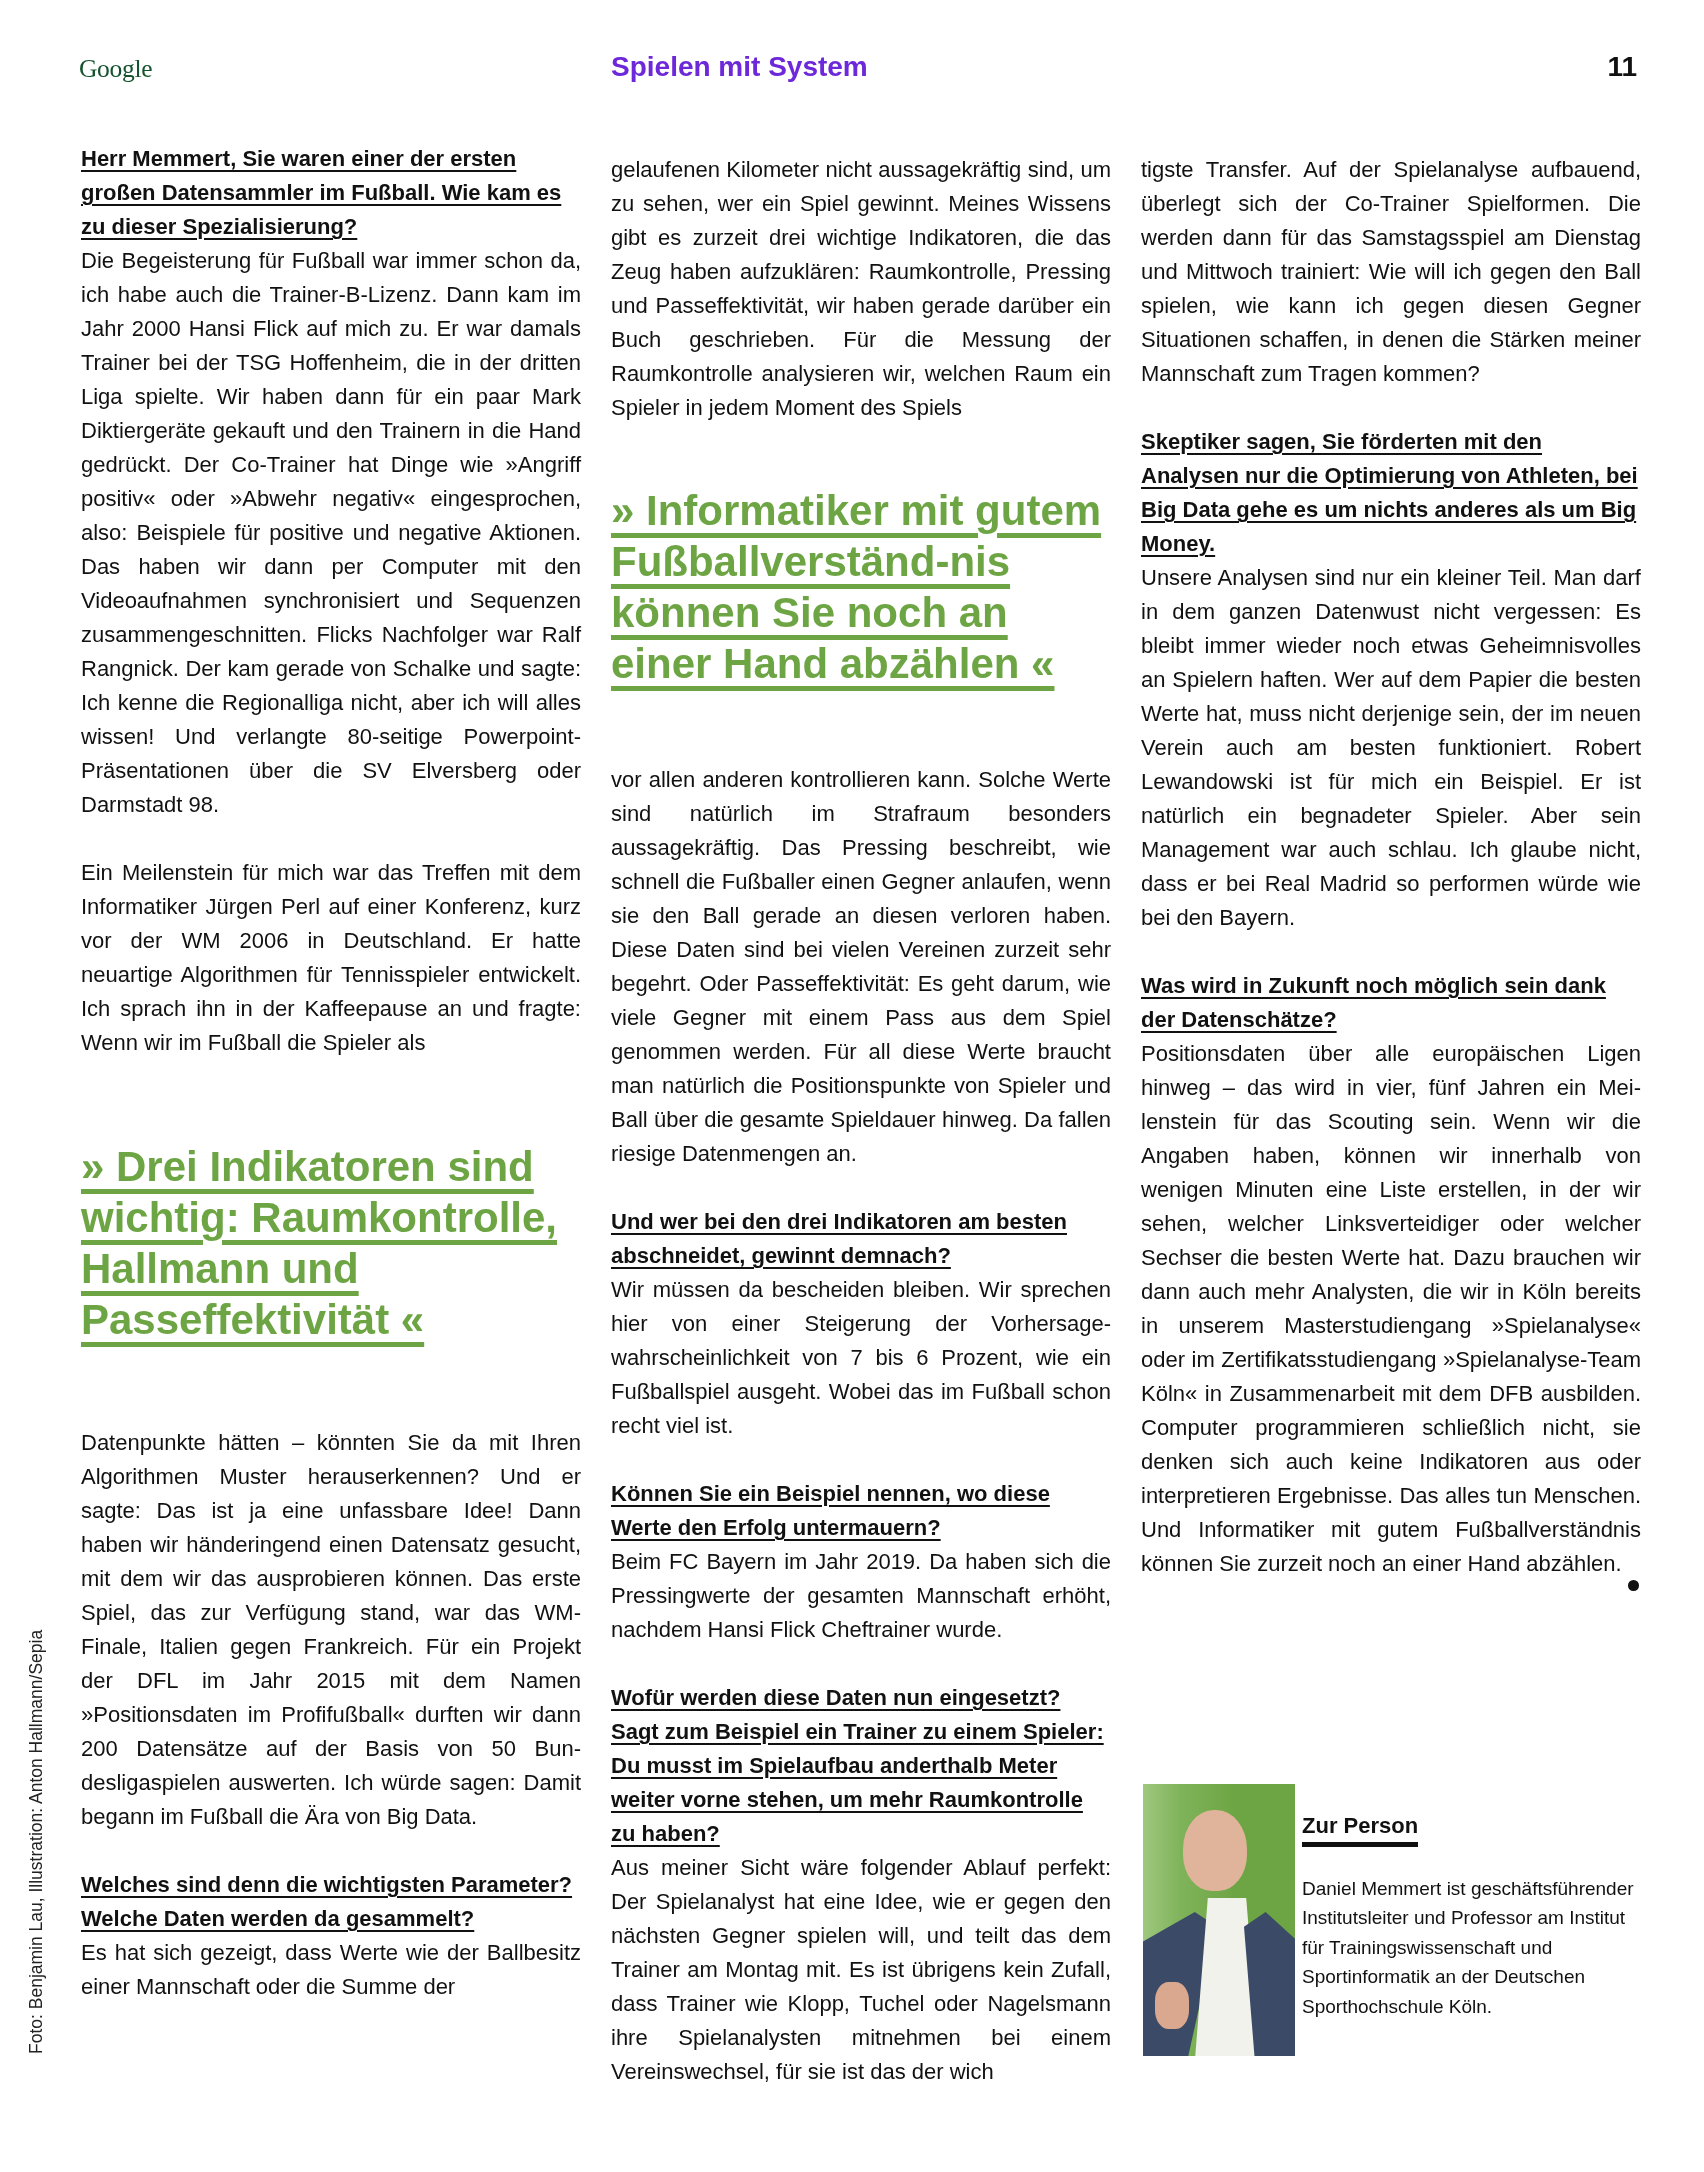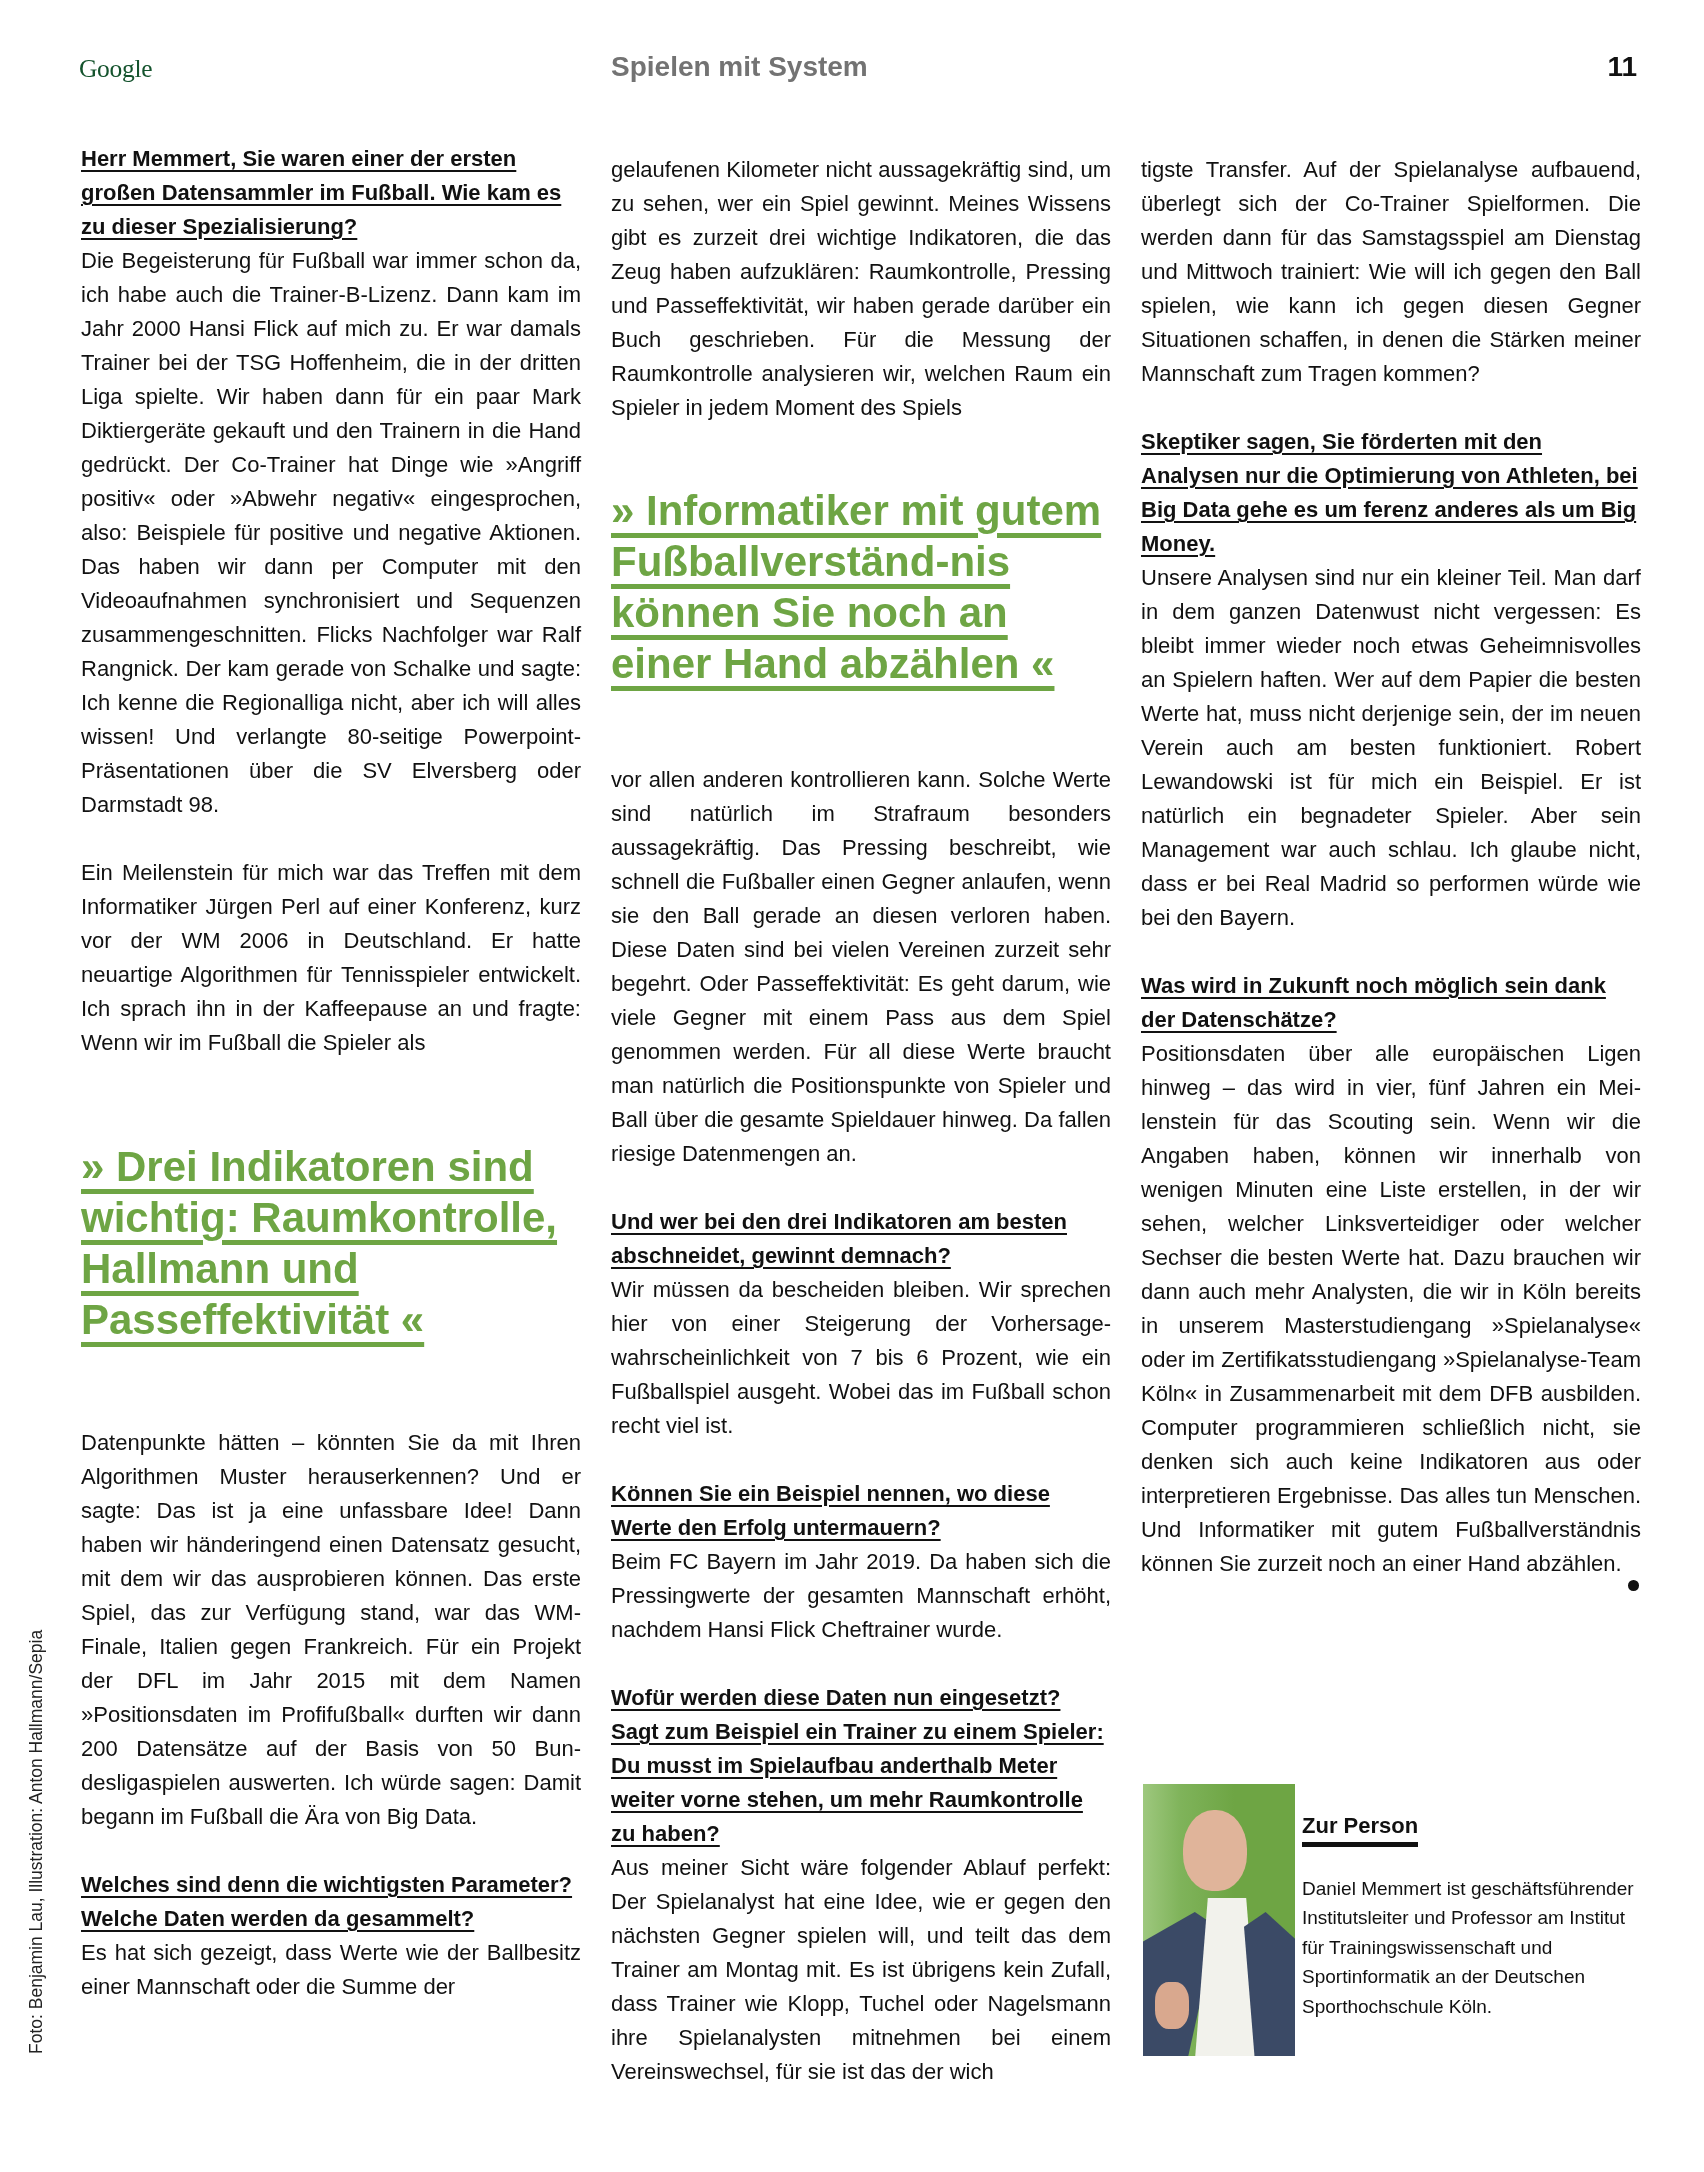--- a/index.html
+++ b/index.html
@@ -2,21 +2,21 @@
 <html style="font-size:10.7px"><head>
 <meta charset="utf-8">
 <style>
   html, body { margin: 0; padding: 0; background: #ffffff; }
   body {
     width: 1704px; height: 2172px; position: relative; overflow: hidden;
     font-family: "Liberation Sans", "DejaVu Sans", sans-serif; color: #111;
   }
   .header { position: absolute; top: 0; left: 0; width: 1704px; height: 134px; }
   .brand { position: absolute; left: 79px; top: 54px; font-size: 25.5px; color: #14532d; letter-spacing: -0.3px; font-family: Liberation Serif, serif; }
-  .runner { position: absolute; left: 611px; top: 51px; font-size: 28px; font-weight: bold; color: #737373; }
+  .runner { position: absolute; left: 611px; top: 51px; font-size: 28px; font-weight: bold; color: #6d28d9; }
   .pageno { position: absolute; right: 67px; top: 51px; font-size: 28px; font-weight: bold; color: #111; }
 
   .col { position: absolute; width: 500px; }
   .col1 { left: 81px; top: 142px; }
   .col2 { left: 611px; top: 153px; }
   .col3 { left: 1141px; top: 153px; }
   .q {
     font-weight: bold; font-size: 22px; line-height: 34px; text-decoration: underline;
     text-decoration-thickness: 2px; text-underline-offset: 4px; margin: 0;
   }
@@ -92,21 +92,21 @@
   <p class="q">Können Sie ein Beispiel nennen, wo diese Werte den Erfolg untermauern?</p>
   <p class="a">Beim FC Bayern im Jahr 2019. Da haben sich die Pressingwerte der gesamten Mannschaft erhöht, nachdem Hansi Flick Cheftrainer wurde.</p>
   <div class="gap"></div>
   <p class="q">Wofür werden diese Daten nun einge­setzt? Sagt zum Beispiel ein Trainer zu einem Spieler: Du musst im Spielaufbau anderthalb Meter weiter vorne stehen, um mehr Raumkontrolle zu haben?</p>
   <p class="a">Aus meiner Sicht wäre folgender Ablauf perfekt: Der Spielanalyst hat eine Idee, wie er gegen den nächsten Gegner spielen will, und teilt das dem Trainer am Montag mit. Es ist übrigens kein Zufall, dass Trainer wie Klopp, Tuchel oder Nagelsmann ihre Spielanalysten mitnehmen bei einem Vereinswechsel, für sie ist das der wich­</p>
 </div>
 
 <div class="col col3">
   <p class="a">tigste Transfer. Auf der Spielanalyse aufbauend, überlegt sich der Co-Trainer Spielformen. Die werden dann für das Samstagsspiel am Diens­tag und Mittwoch trainiert: Wie will ich gegen den Ball spielen, wie kann ich gegen diesen Gegner Situationen schaffen, in denen die Stär­ken meiner Mannschaft zum Tragen kommen?</p>
   <div class="gap"></div>
-  <p class="q">Skeptiker sagen, Sie förderten mit den Analysen nur die Optimierung von Athleten, bei Big Data gehe es um ferenz anderes als um Big Money.</p>
+  <p class="q">Skeptiker sagen, Sie förderten mit den Analysen nur die Optimierung von Athleten, bei Big Data gehe es um nichts anderes als um Big Money.</p>
   <p class="a">Unsere Analysen sind nur ein kleiner Teil. Man darf in dem ganzen Datenwust nicht vergessen: Es bleibt immer wieder noch etwas Geheimnis­volles an Spielern haften. Wer auf dem Papier die besten Werte hat, muss nicht derjenige sein, der im neuen Verein auch am besten funktio­niert. Robert Lewandowski ist für mich ein Bei­spiel. Er ist natürlich ein begnadeter Spieler. Aber sein Management war auch schlau. Ich glaube nicht, dass er bei Real Madrid so perfor­men würde wie bei den Bayern.</p>
   <div class="gap"></div>
   <p class="q">Was wird in Zukunft noch möglich sein dank der Datenschätze?</p>
   <p class="a">Positionsdaten über alle europäischen Ligen hinweg – das wird in vier, fünf Jahren ein Mei­lenstein für das Scouting sein. Wenn wir die Angaben haben, können wir innerhalb von wenigen Minuten eine Liste erstellen, in der wir sehen, welcher Linksverteidiger oder welcher Sechser die besten Werte hat. Dazu brauchen wir dann auch mehr Analysten, die wir in Köln bereits in unserem Masterstudiengang »Spiel­analyse« oder im Zertifikatsstudiengang »Spiel­analyse-Team Köln« in Zusammenarbeit mit dem DFB ausbilden. Computer programmieren schließlich nicht, sie denken sich auch keine Indikatoren aus oder interpretieren Ergebnisse. Das alles tun Menschen. Und Informatiker mit gutem Fußballverständnis können Sie zurzeit noch an einer Hand abzählen.</p>
 </div>
 
 <div class="endmark"></div>
 
 <div class="photo" aria-label="portrait-photo">
   <div class="jacket-l"></div>

